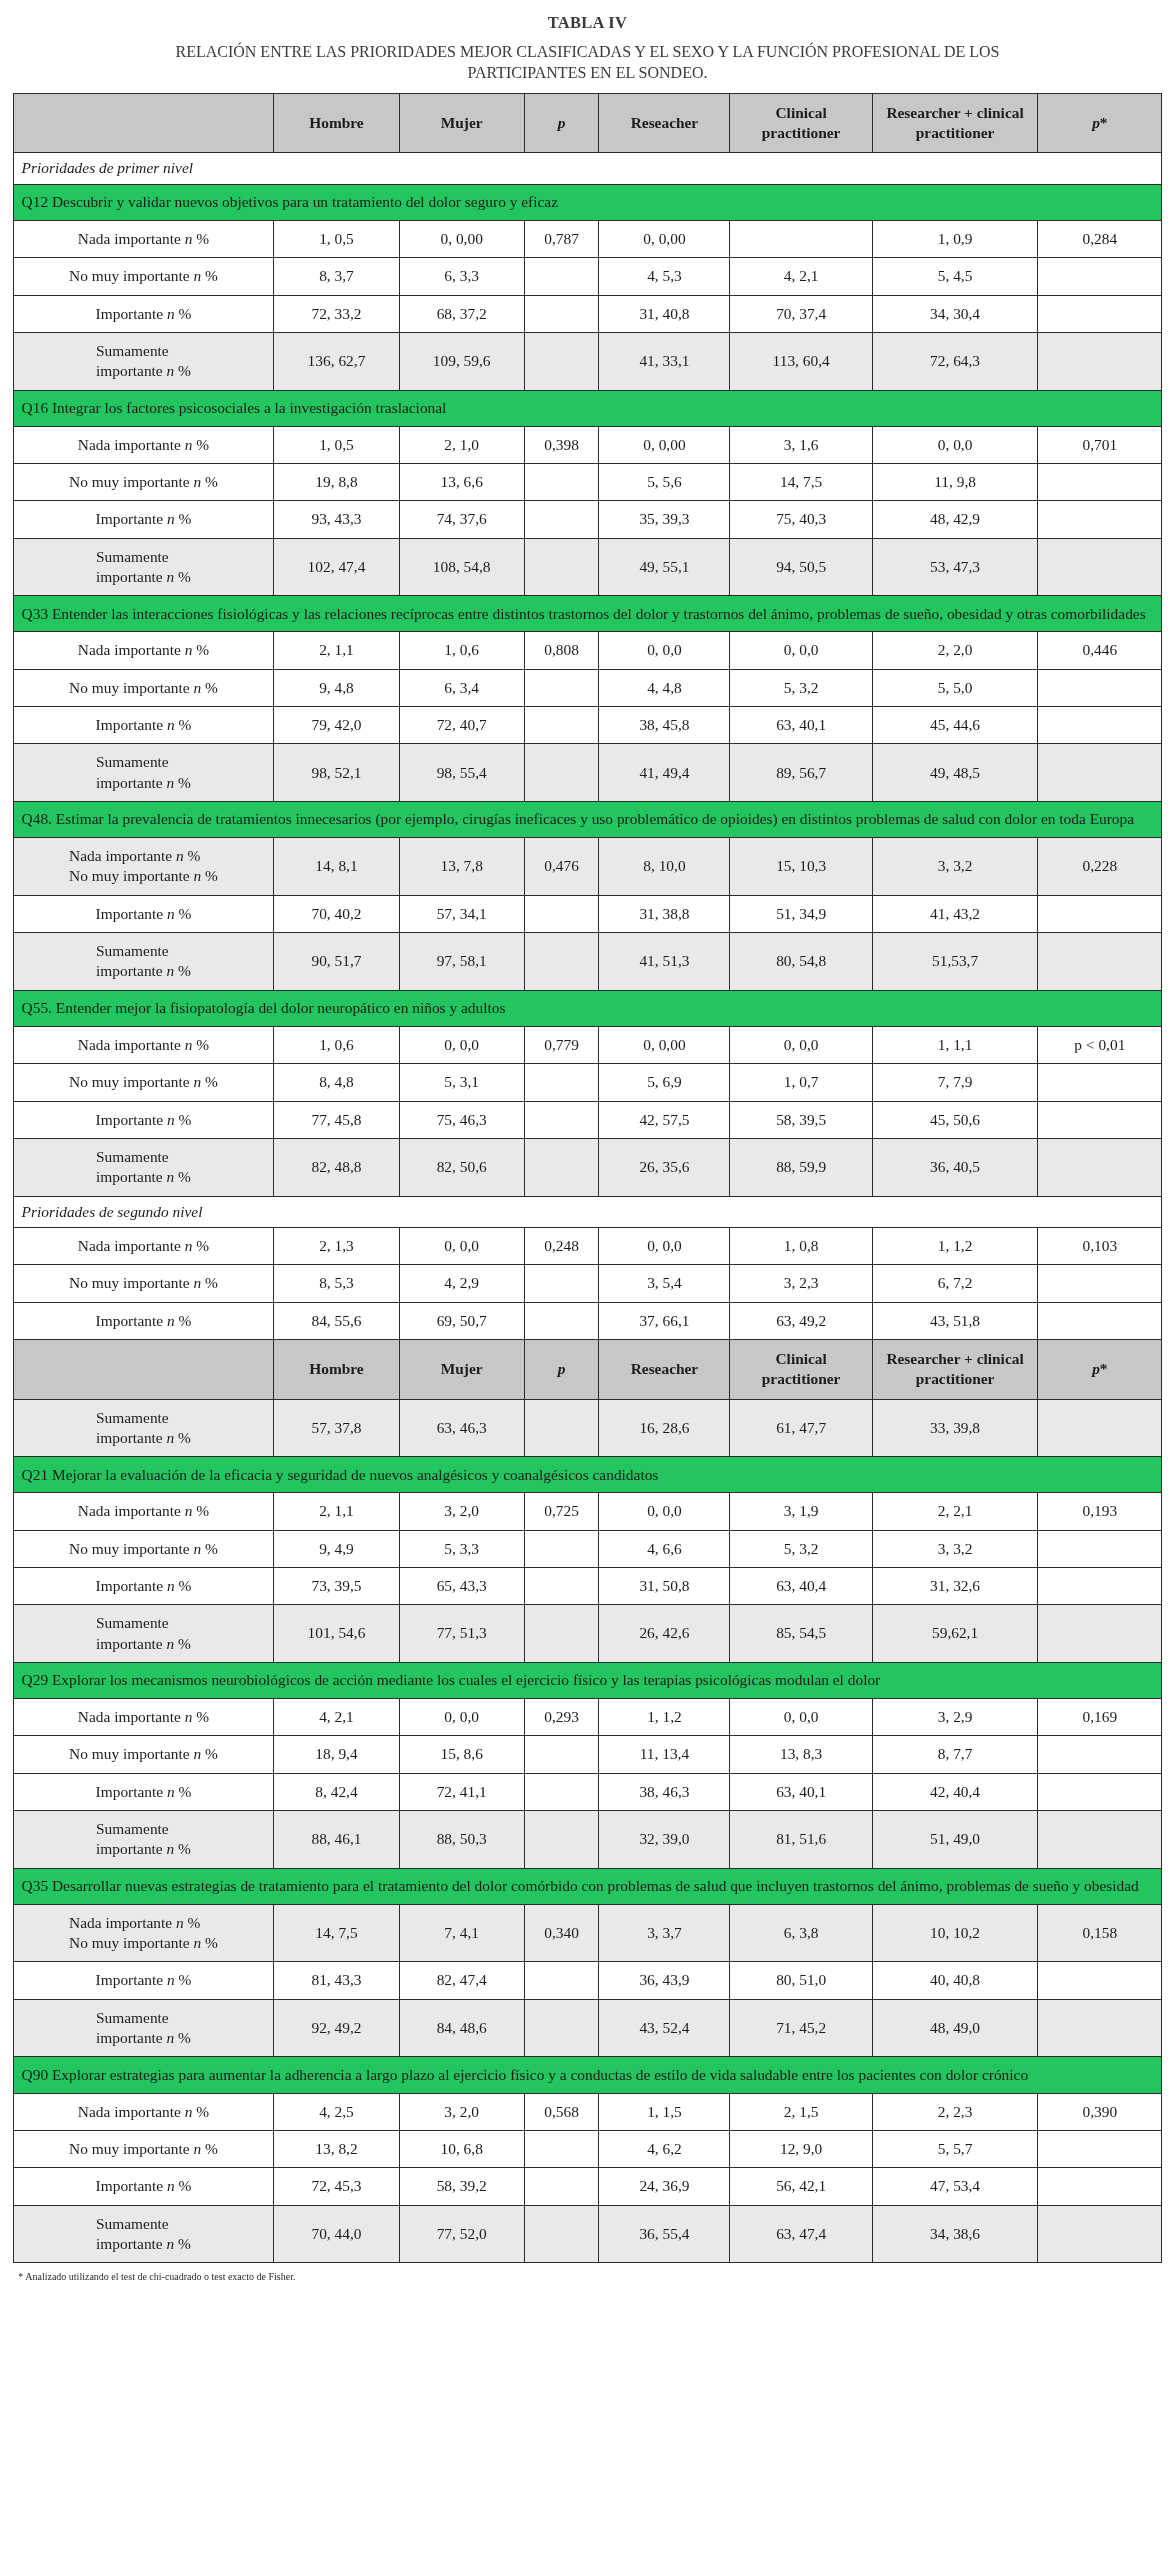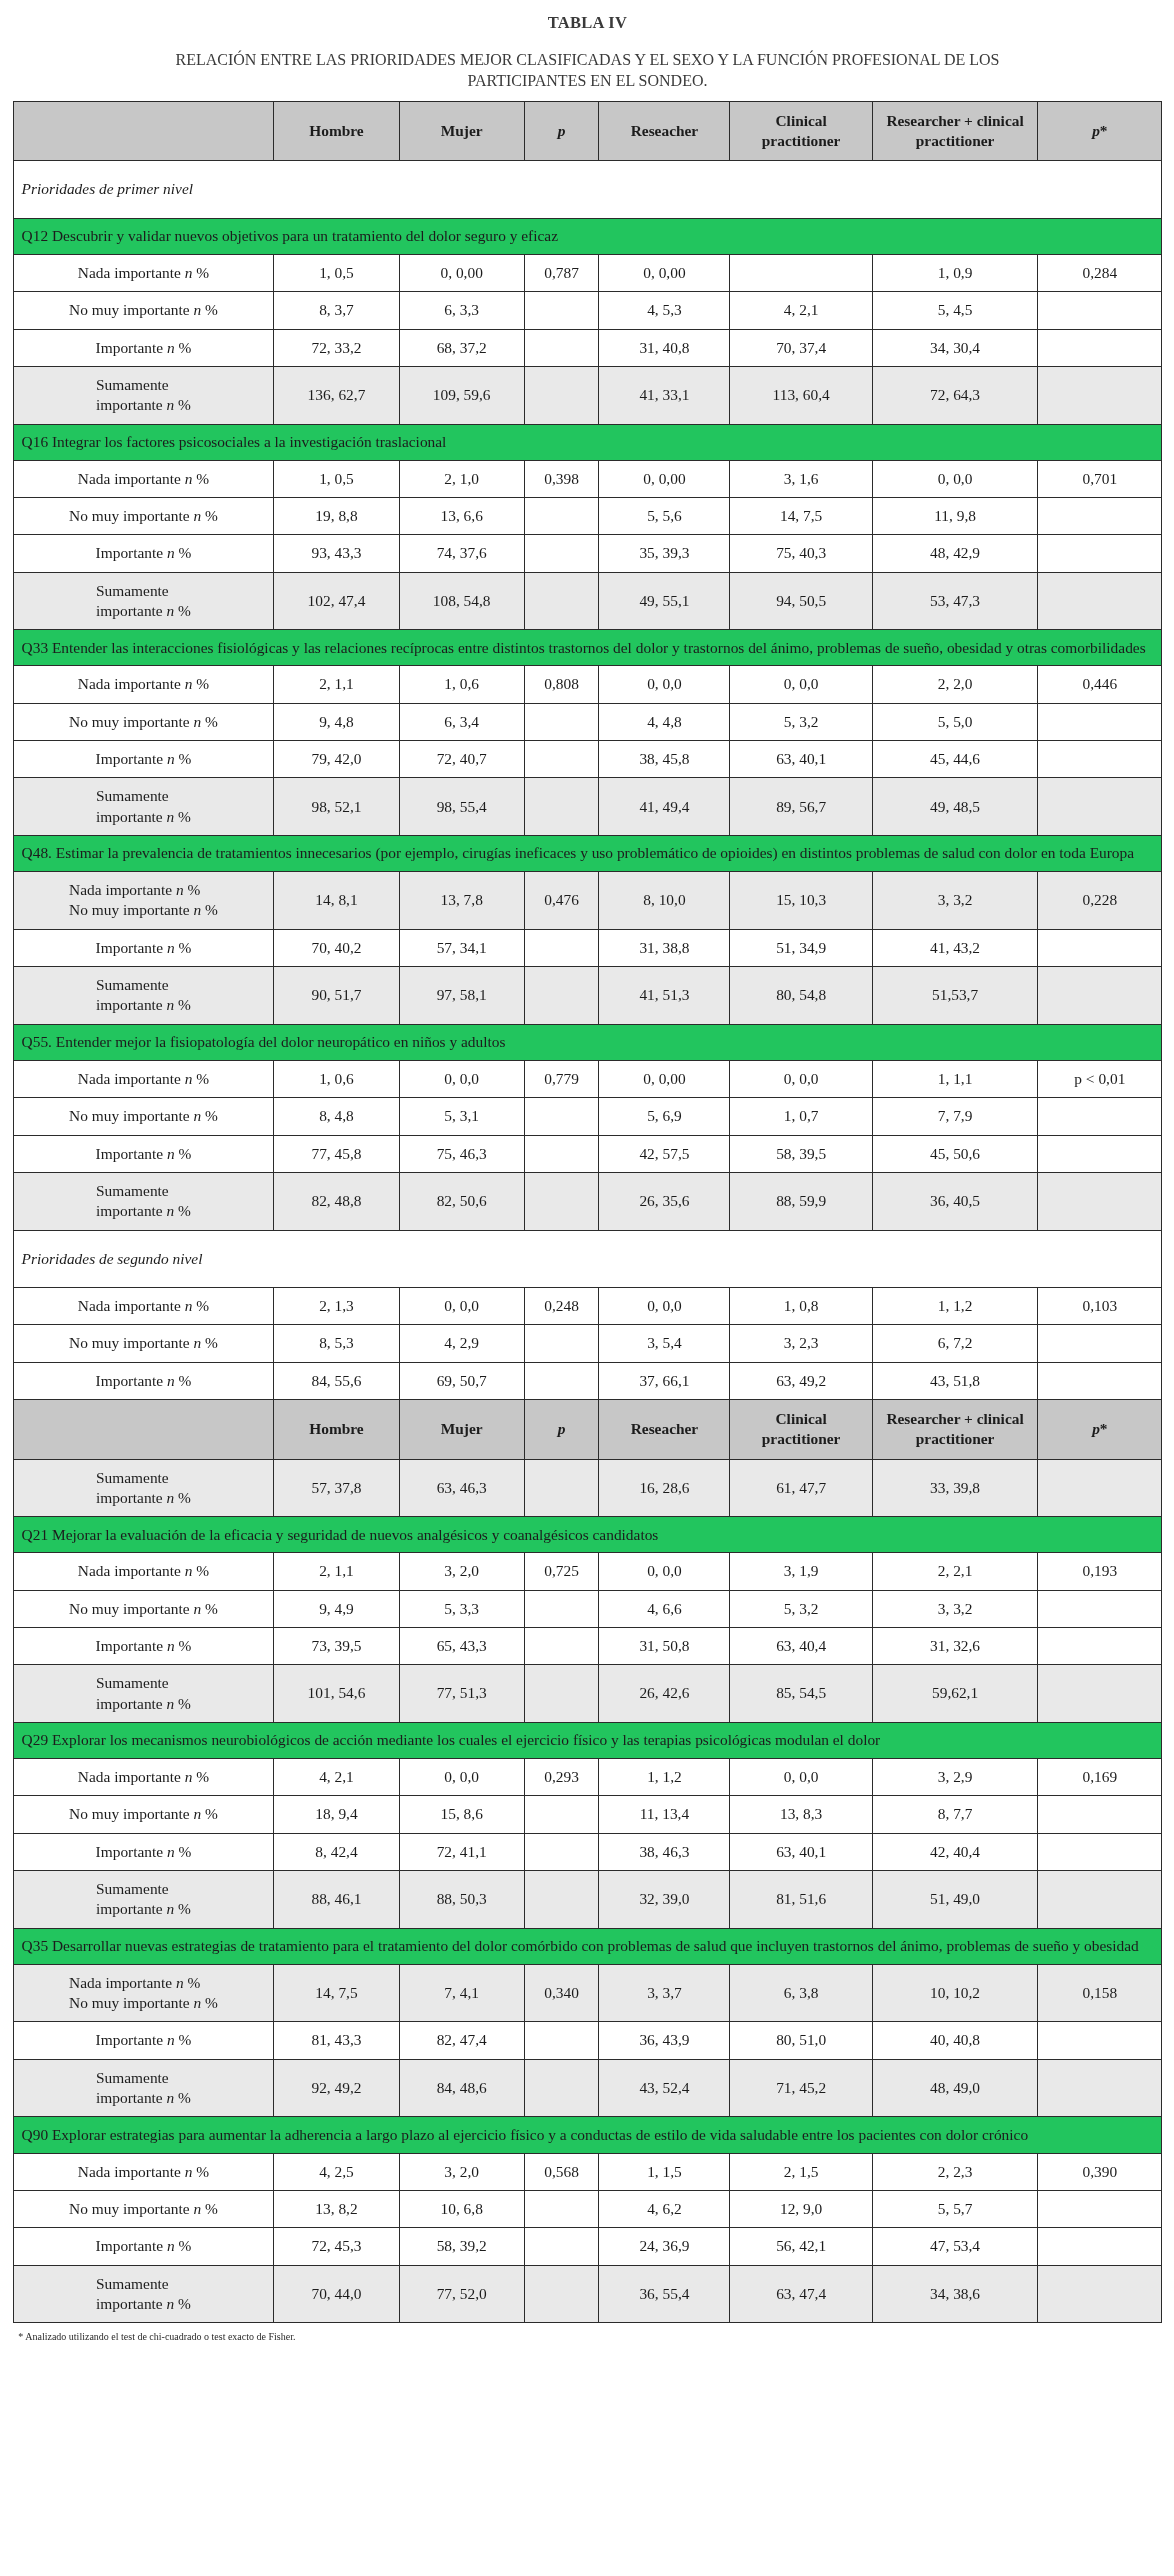--- a/index.html
+++ b/index.html
@@ -25,21 +25,21 @@
     line-height:1.25;
     color:#3a3a3a;
     letter-spacing:0.3px;
   }
   .subtitle{
     text-align:center;
     font-size:16px;
     line-height:1.3;
     color:#3a3a3a;
     max-width:890px;
-    margin:17px auto 0;
+    margin:9px auto 0;
   }
   table.stats-table{
     width:100%;
     border-collapse:collapse;
     border:1.7px solid var(--border);
     table-layout:fixed;
   }
   col.c0{width:22.7%} col.c1{width:10.9%} col.c2{width:10.9%} col.c3{width:6.5%}
   col.c4{width:11.4%} col.c5{width:12.4%} col.c6{width:14.4%} col.c7{width:10.8%}
   th,td{
@@ -53,21 +53,21 @@
     background:var(--header-bg);
     font-weight:bold;
     text-align:center;
     padding:9px 4.6px;
   }
   tr.head-row{border-top:1.7px solid var(--border);border-bottom:1.7px solid var(--border);}
   td.value-cell{text-align:center;padding:8px 3.4px;}
   td.label-cell{text-align:center;padding:8px 6px;}
   td.label-cell .ml{display:inline-block;text-align:left;}
   td.question-cell{text-align:left;padding:7.4px 8px;background:#22c55e;}
-  td.section-cell{text-align:left;padding:18px 8px;font-style:italic;background:#ffffff;}
+  td.section-cell{text-align:left;padding:5px 8px;font-style:italic;background:#ffffff;}
   tr.shaded td{background:var(--shaded-bg);}
   .footnote{
     font-size:10px;
     line-height:1.3;
     margin:6.8px 0 0 5.7px;
     color:#2a2a2a;
   }
 </style>
 </head>
 <body>

